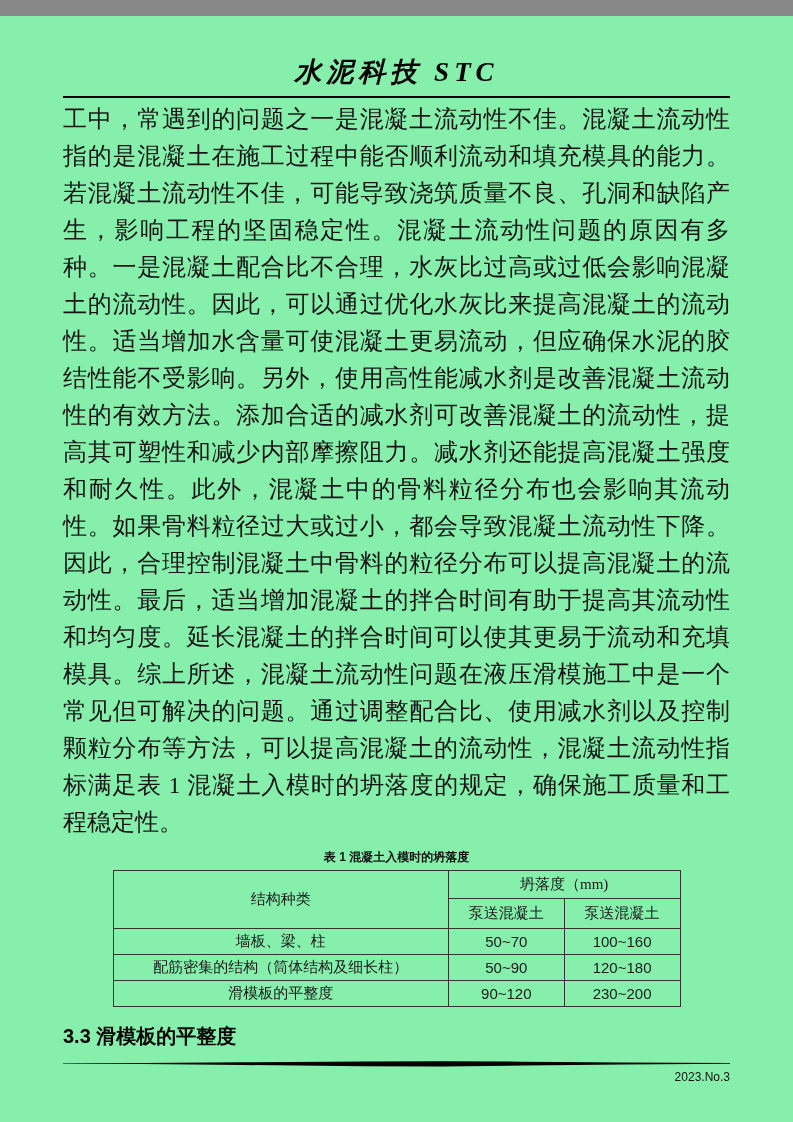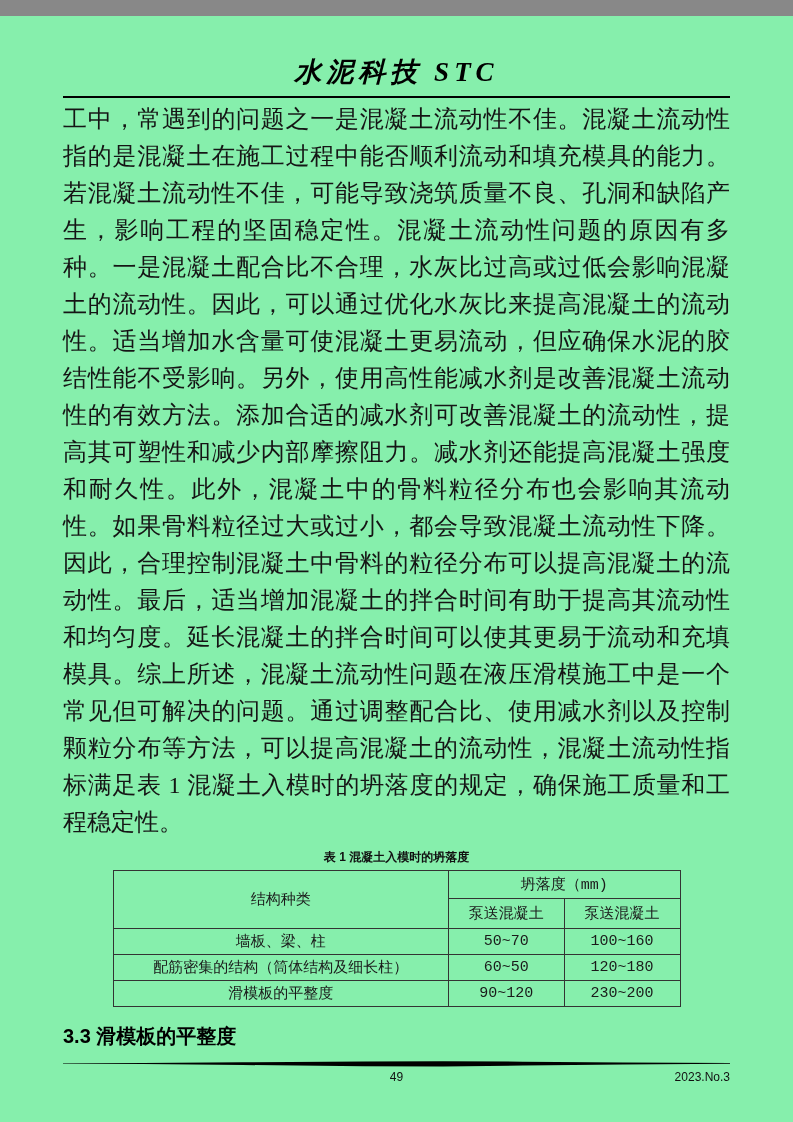--- a/index.html
+++ b/index.html
@@ -57,21 +57,20 @@
     border-collapse: collapse;
     table-layout: fixed;
   }
   table.slump-table td {
     border: 1px solid #333;
     text-align: center;
     vertical-align: middle;
     font-size: 15px;
     color: #1a1a1a;
     padding: 0 10px;
-    font-family: Liberation Mono, monospace;
   }
   td.col-structure { width: 42%; }
   td.col-val { width: 29%; }
   tr.hrow1 td { height: 28px; }
   tr.hrow2 td { height: 30px; }
   tr.drow td { height: 26px; }
   td.num-cell { font-family: "Liberation Sans", sans-serif; font-size: 14.5px; }
   .section-heading {
     margin-top: 15px;
     font-weight: bold;
@@ -139,21 +138,21 @@
           <td class="col-val">泵送混凝土</td>
           <td class="col-val">泵送混凝土</td>
         </tr>
         <tr class="drow">
           <td>墙板、梁、柱</td>
           <td class="num-cell">50~70</td>
           <td class="num-cell">100~160</td>
         </tr>
         <tr class="drow">
           <td>配筋密集的结构（筒体结构及细长柱）</td>
-          <td class="num-cell">60~50</td>
+          <td class="num-cell">50~90</td>
           <td class="num-cell">120~180</td>
         </tr>
         <tr class="drow">
           <td>滑模板的平整度</td>
           <td class="num-cell">90~120</td>
           <td class="num-cell">230~200</td>
         </tr>
       </tbody>
     </table>
 
@@ -162,17 +161,16 @@
 
   </div>
 
   <div class="footer">
     <svg class="footer-line-svg" viewBox="0 0 667 8" preserveAspectRatio="none" aria-hidden="true">
       <polygon fill="#000" points="
         0,3.6 80,2.9 180,2.3 300,1.4 380,1.2 460,1.7 560,2.4 667,3.1
         667,3.7 560,4.4 460,5.6 380,6.4 300,6.2 180,5.0 80,4.1 0,4.0"></polygon>
     </svg>
     <div class="footer-text-row">
-      <span class="page-number">49</span>
       <span class="issue-number">2023.No.3</span>
     </div>
   </div>
 </div>
 
 </body></html>

